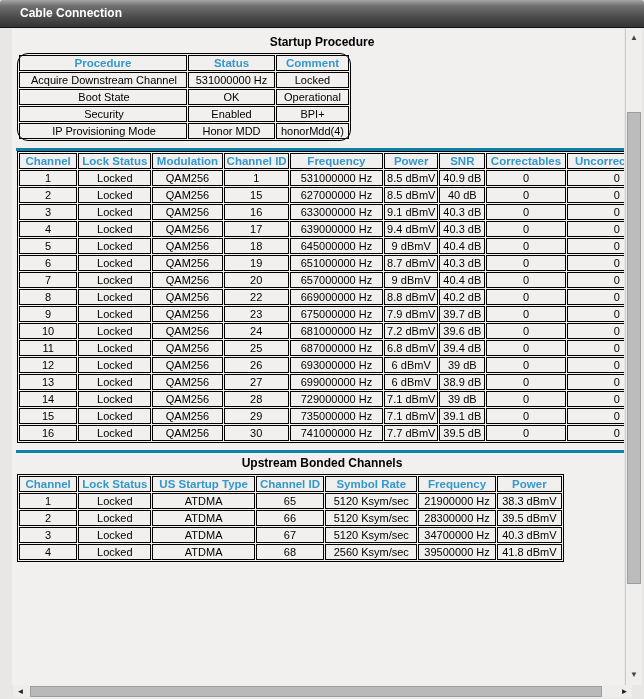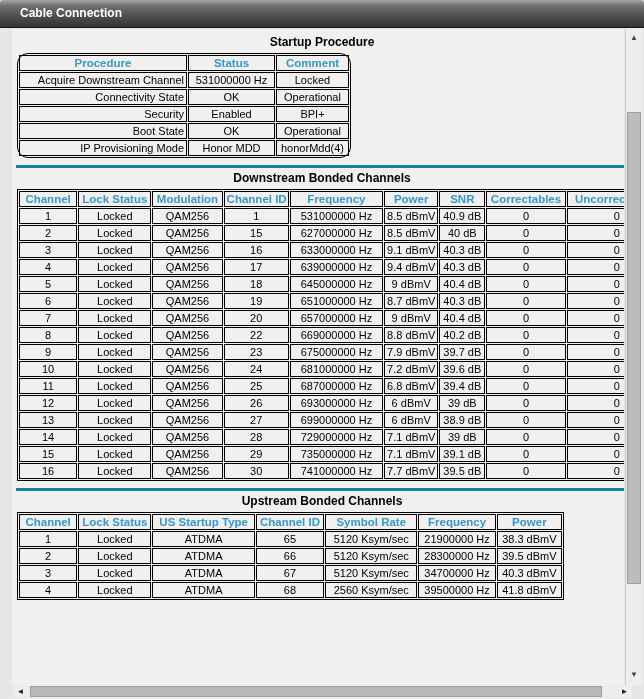--- a/index.html
+++ b/index.html
@@ -32,21 +32,21 @@
     font-size: 11px; color: #000; margin-left: 1px;
   }
   table.t th, table.t td {
     border: 1px solid #000; height: 15px; padding: 1px 2px;
     text-align: center; vertical-align: middle; overflow: hidden; white-space: nowrap;
   }
   table.t th { font-weight: bold; font-size: 11.5px; }
   table.startup { width: 332px; border-radius: 11px; }
   table.downstream { width: 652px; }
   table.upstream { width: 547px; }
-  table.startup td:first-child { text-align: right; padding-left: 4px; }
+  table.startup td:first-child { text-align: center; padding-left: 4px; }
   
   .vscroll {
     position: absolute; top: 28px; bottom: 14px; right: 2px; width: 17px;
     background: #f0eded; border-left: 1px solid #cfcbcb;
   }
   .varrow { position: absolute; left: 0; right: 0; height: 16px; text-align: center;
             font-size: 8px; color: #444; line-height: 16px; cursor: default; }
   .varrow.up { top: 2px; }
   .varrow.down { bottom: 2px; }
   .vthumb { position: absolute; left: 1px; right: 1px; top: 84px; height: 472px;
@@ -90,45 +90,39 @@
             <th>Comment</th>
           </tr>
       </thead>
       <tbody>
           <tr>
             <td>Acquire Downstream Channel</td>
             <td>531000000 Hz</td>
             <td>Locked</td>
           </tr>
           <tr>
-            <td>Connectivity State</td>
+            <td>Boot State</td>
             <td>OK</td>
             <td>Operational</td>
           </tr>
           <tr>
             <td>Security</td>
             <td>Enabled</td>
             <td>BPI+</td>
           </tr>
           <tr>
-            <td>Boot State</td>
-            <td>OK</td>
-            <td>Operational</td>
-          </tr>
-          <tr>
             <td>IP Provisioning Mode</td>
             <td>Honor MDD</td>
             <td>honorMdd(4)</td>
           </tr>
         </tbody>
     </table>
 
     <div class="separator"></div>
 
-    <div class="section-heading">Downstream Bonded Channels</div>
 
     <table class="t downstream">
       <colgroup>
         <col style="width:58px">
           <col style="width:73px">
           <col style="width:70px">
         <col style="width:65px">
           <col style="width:93px">
           <col style="width:54px">
         <col style="width:46px">

